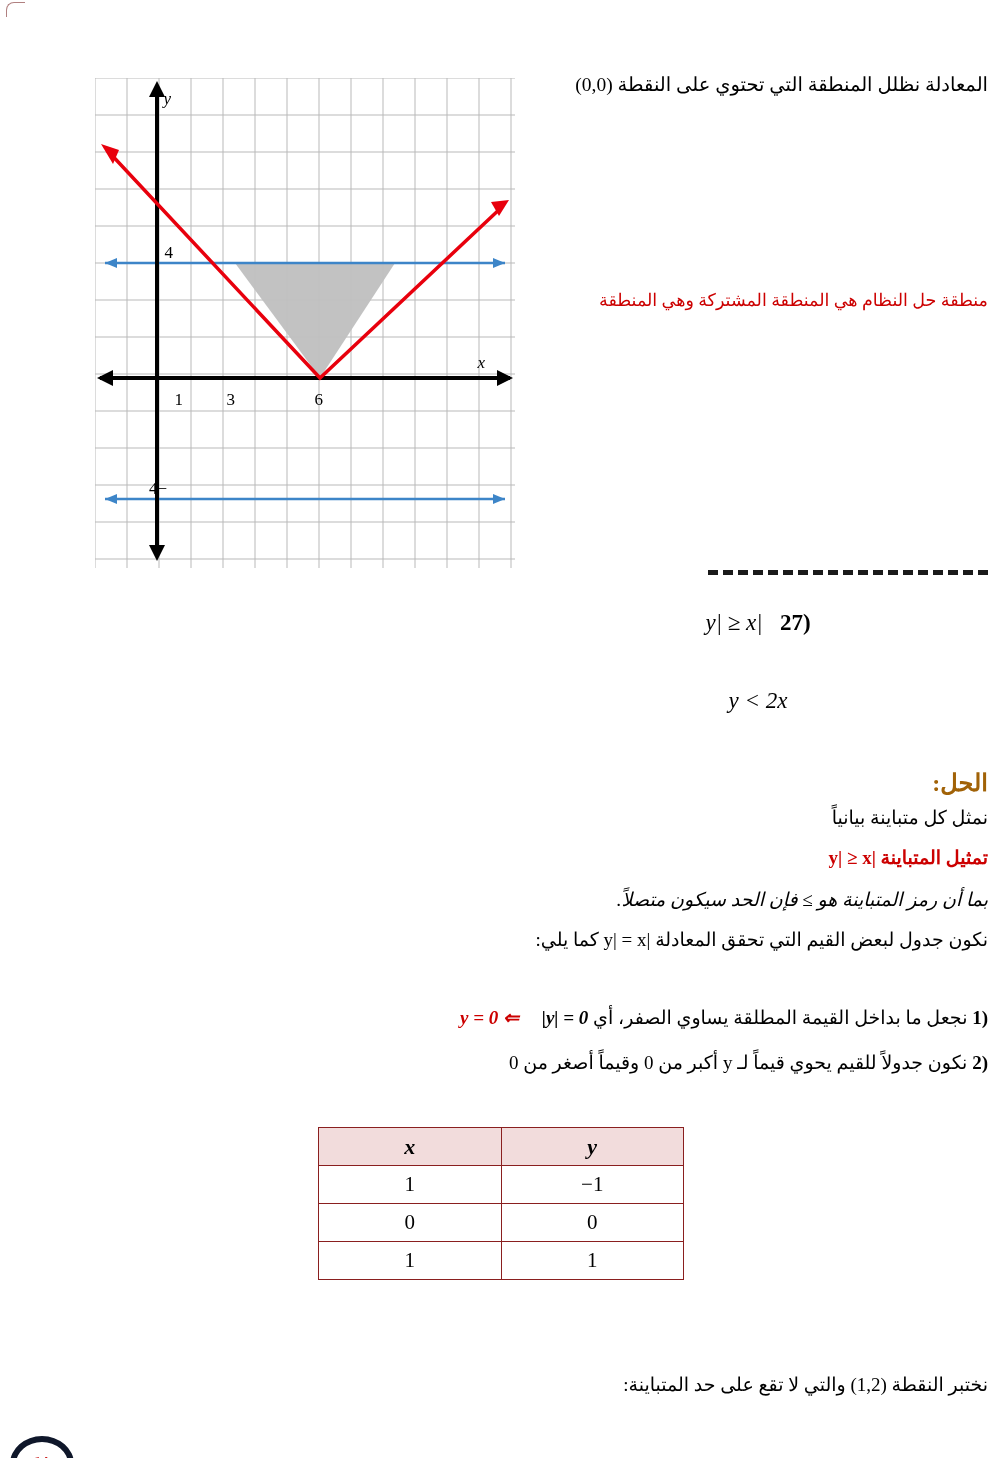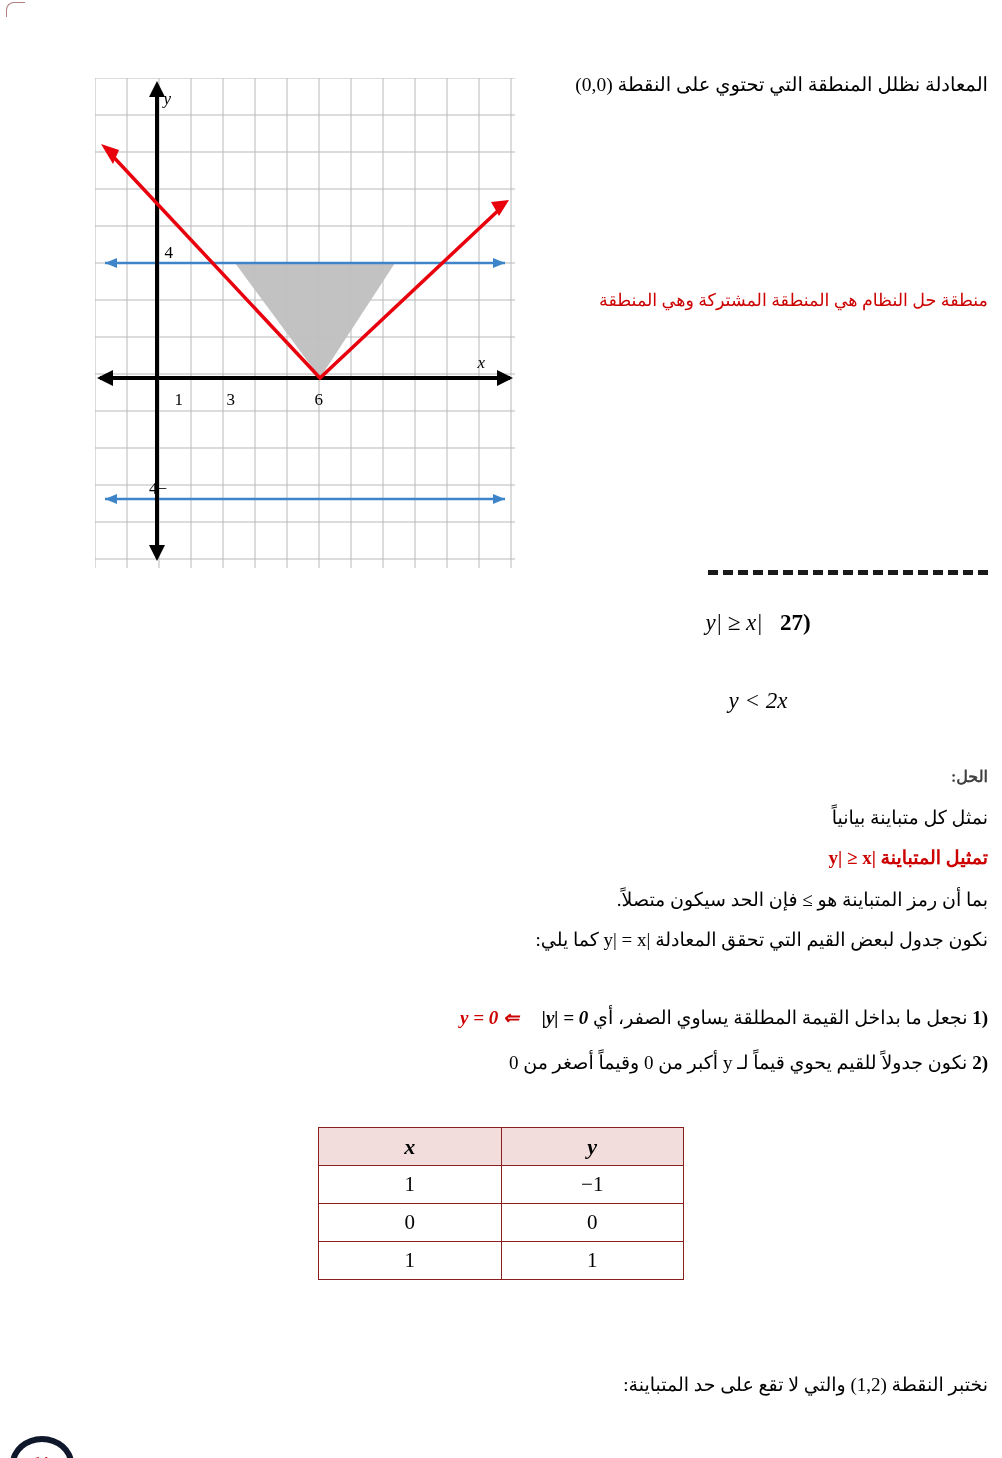--- a/index.html
+++ b/index.html
@@ -87,43 +87,44 @@
     top: 688px;
     width: 460px;
     text-align: center;
     font-size: 23px;
     font-style: italic;
   }
 
   .t-solution-label {
     right: 14px;
     top: 765px;
-    font-size: 16px;
+    font-size: 24px;
     font-weight: bold;
-    color: #404040;
+    color: #a16207;
   }
   .t-line-1 {
     right: 14px;
     top: 803px;
     width: 660px;
     font-size: 19px;
   }
   .t-red-head {
     right: 14px;
     top: 843px;
     width: 700px;
     font-size: 19px;
     font-weight: bold;
     color: #cc0000;
   }
   .t-line-2 {
     right: 14px;
     top: 885px;
     width: 760px;
     font-size: 19px;
+    font-style: italic;
   }
   .t-line-3 {
     right: 14px;
     top: 925px;
     width: 900px;
     font-size: 19px;
   }
   .t-item-1 {
     right: 14px;
     top: 1003px;

